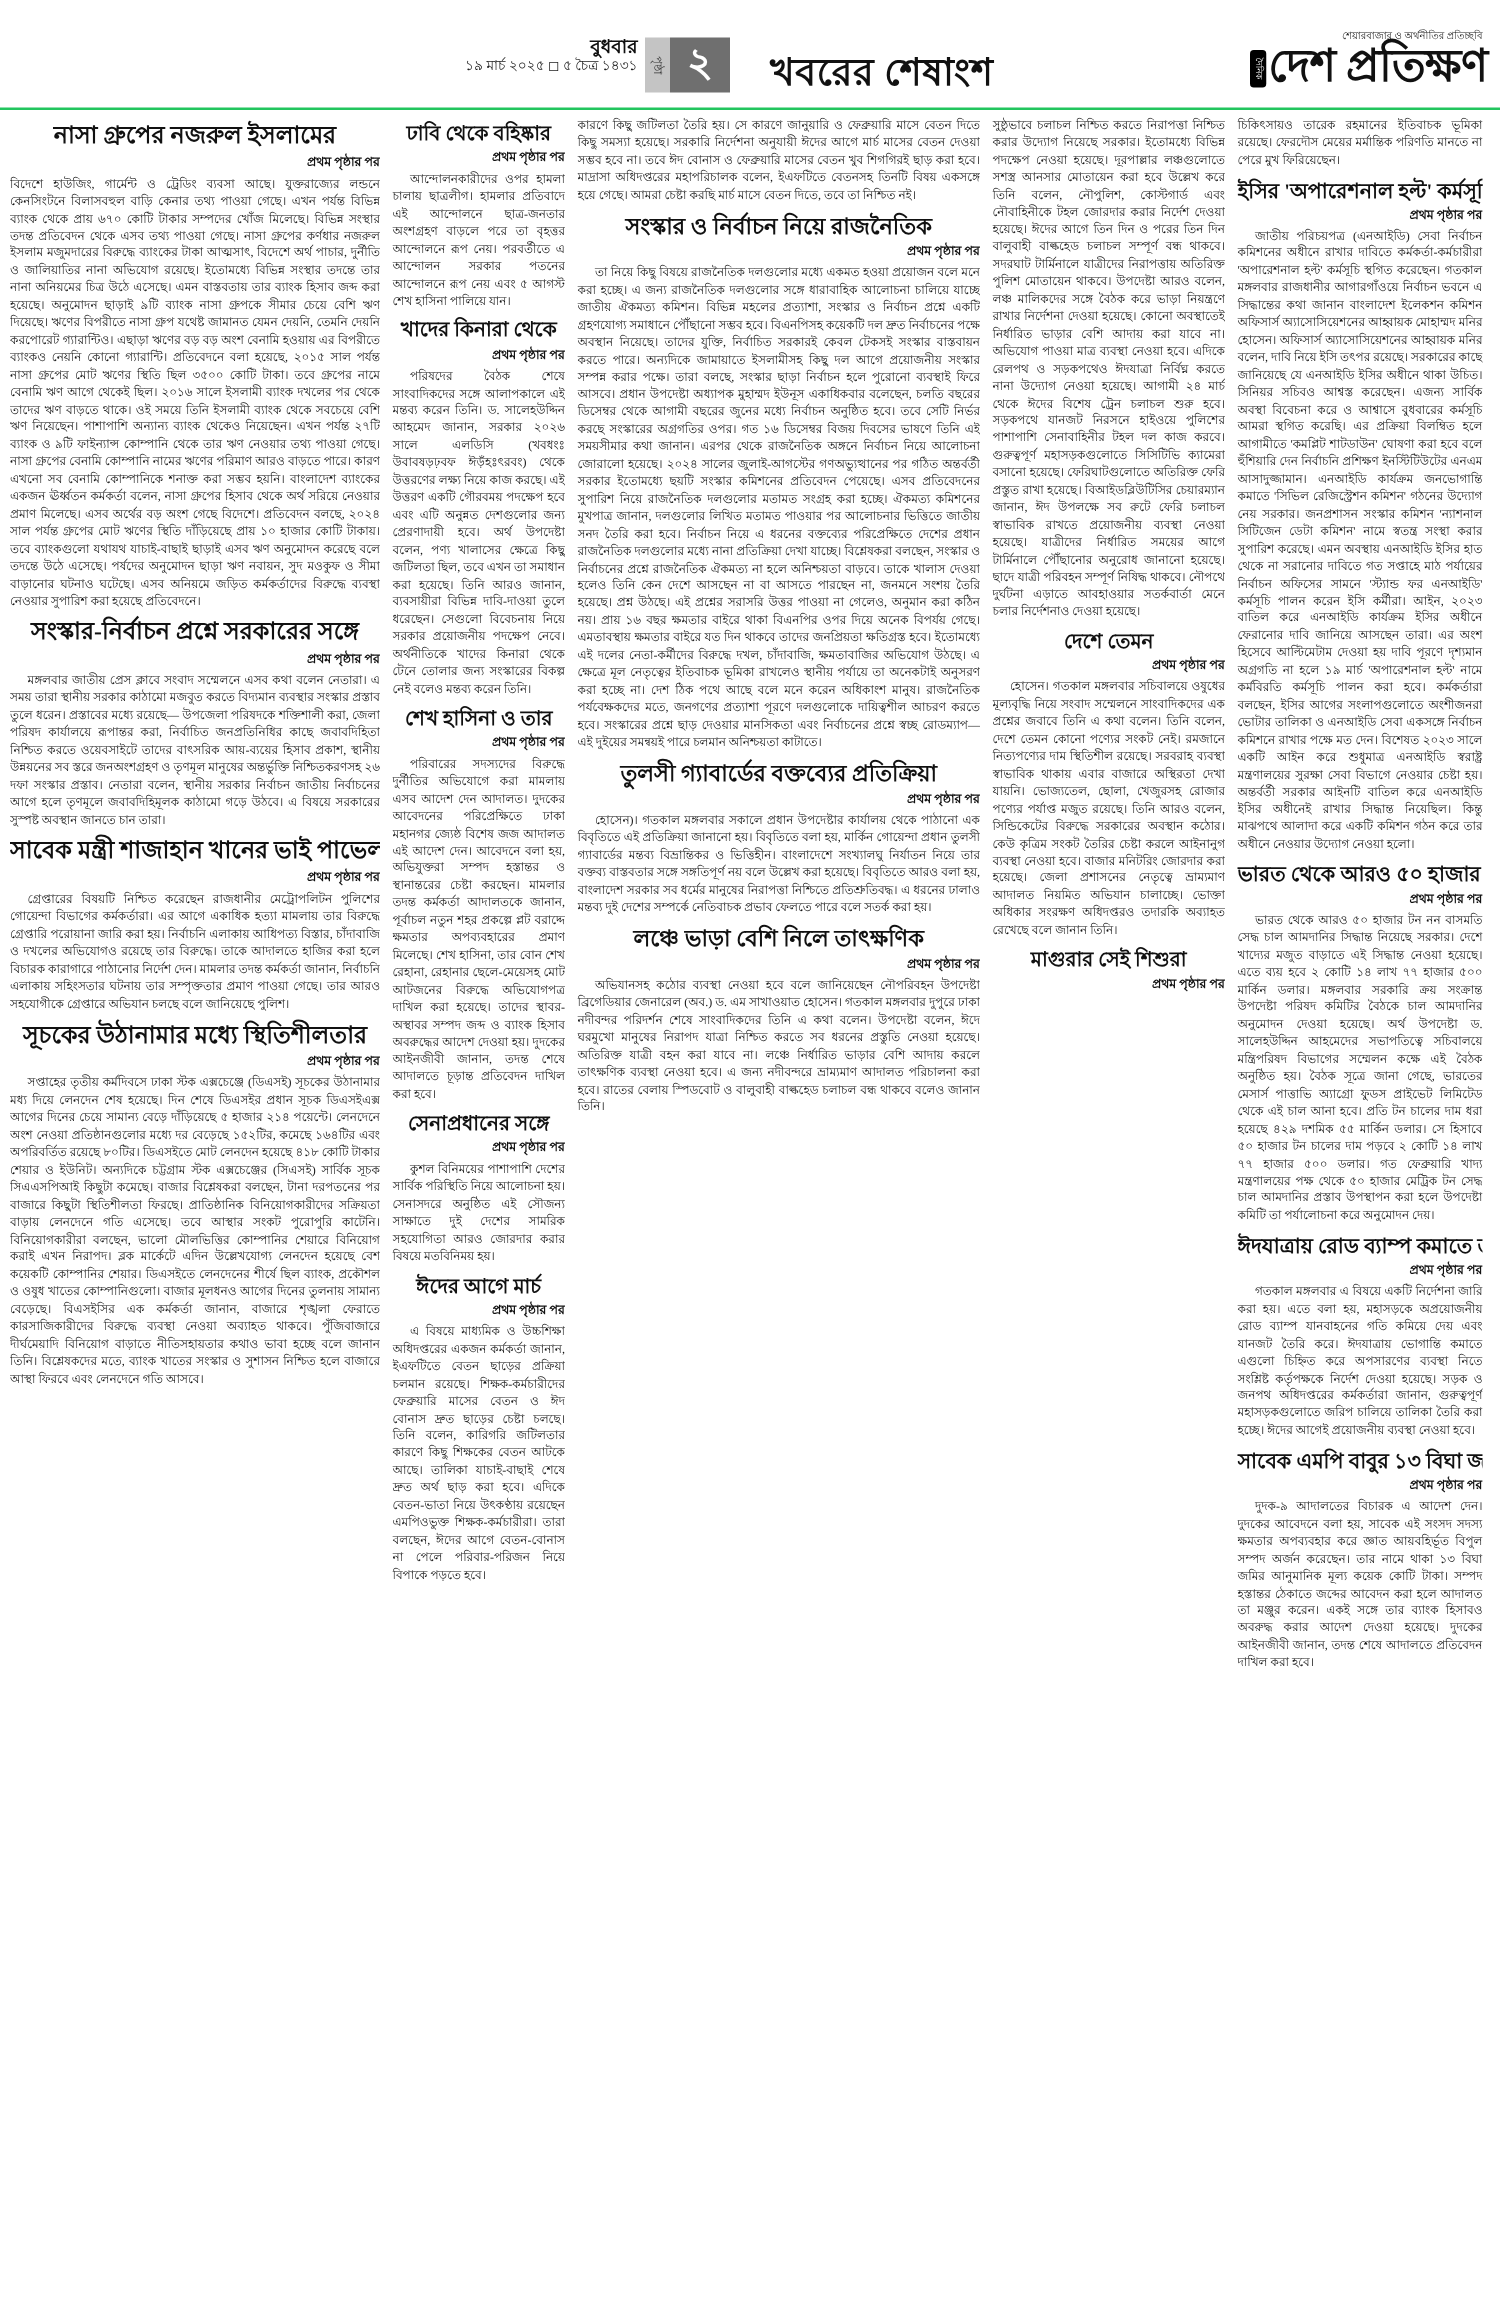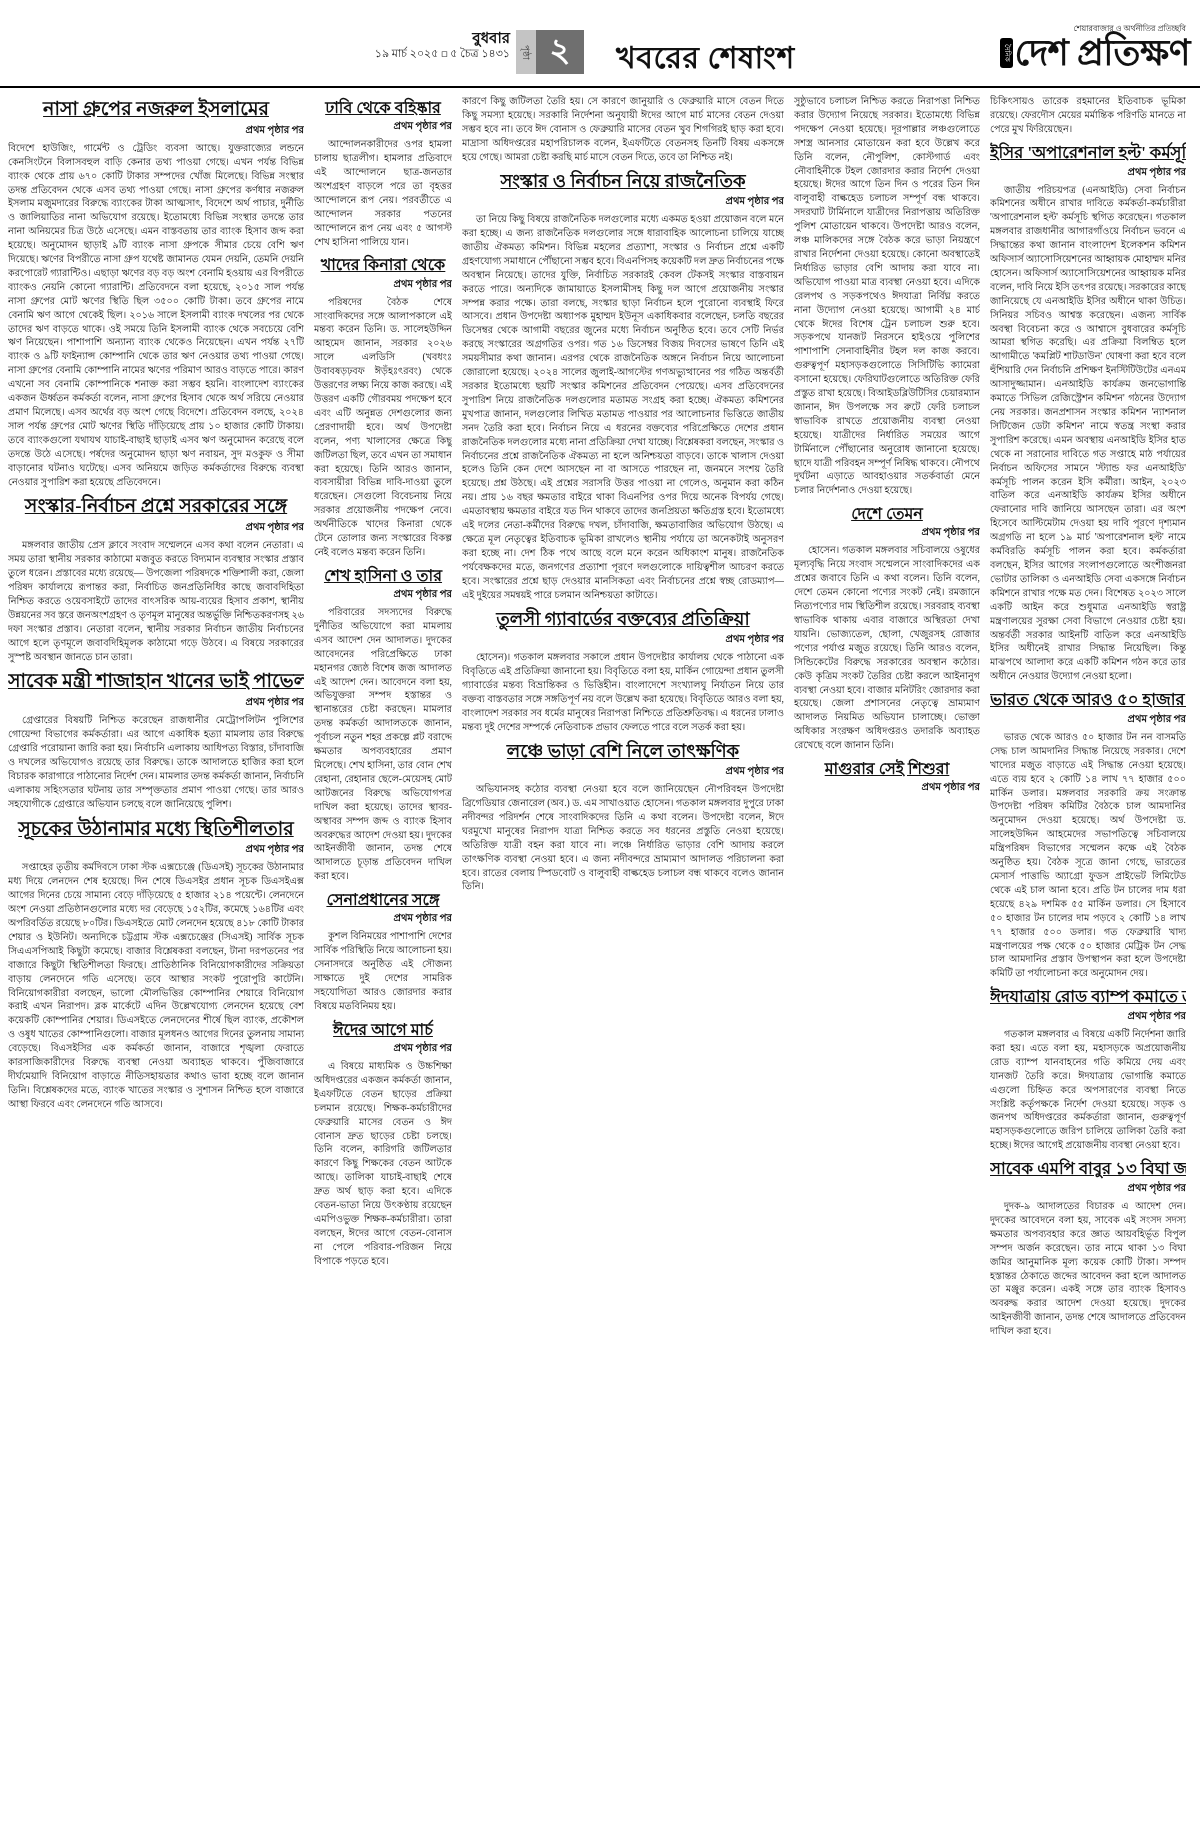--- a/index.html
+++ b/index.html
@@ -2,43 +2,43 @@
 <html lang="bn"><head>
 <meta charset="utf-8">
 <style>
   html,body{margin:0;padding:0;background:#e9e9e9;}
   #page{
     position:relative;width:1200px;height:1843px;margin:0 auto;
     background:#ffffff;color:#111;overflow:hidden;
     font-family:"Liberation Serif","DejaVu Serif",serif;
   }
   
-  #hdr{position:relative;height:86px;border-bottom:2px solid #000000;font-family:Liberation Serif, serif;}
+  #hdr{position:relative;height:86px;border-bottom:2px solid #22c55e;}
   .hdr-date{position:absolute;right:690px;top:30px;text-align:right;line-height:1.15;}
   .hdr-weekday{font-size:15px;font-weight:700;}
   .hdr-dateline{font-size:11px;color:#222;}
   .pg-badge{position:absolute;left:516px;top:30px;display:flex;height:44px;}
   .pg-side{width:20px;background:#c4c4c4;color:#333;font-size:9px;
     writing-mode:vertical-rl;text-align:center;line-height:20px;overflow:hidden;}
   .pg-num{width:48px;background:#6f6f6f;color:#fff;font-size:32px;font-weight:700;
     display:flex;align-items:center;justify-content:center;}
   .section-title{position:absolute;left:616px;top:34px;font-size:30px;font-weight:800;letter-spacing:.5px;}
   .masthead{position:absolute;right:10px;top:22px;text-align:right;}
   .masthead-tagline{font-size:8px;color:#222;margin:0 4px 1px 0;}
-  .masthead-row{display:flex;align-items:center;justify-content:flex-end;}
+  .masthead-row{display:flex;align-items:flex-end;justify-content:flex-end;}
   .masthead-prefix{width:13px;height:30px;background:#000;color:#fff;font-size:7px;
     writing-mode:vertical-rl;text-align:center;margin-right:2px;border-radius:3px;overflow:hidden;}
   .masthead-brand{font-size:36px;font-weight:800;line-height:.95;letter-spacing:-.5px;}
   
   #cols{display:flex;gap:10px;padding:6px 8px 0 8px;height:1745px;overflow:hidden;}
   .col{overflow:hidden;}
   .col-a{width:296px;} .col-b{width:138px;} .col-c{width:322px;}
   .col-d{width:186px;} .col-e{width:196px;}
   article{margin-bottom:7px;}
-  .hl{text-align:center;font-weight:800;margin:4px 0 0 0;line-height:1.2;white-space:nowrap;text-decoration:underline;}
+  .hl{text-align:center;font-weight:800;margin:4px 0 0 0;line-height:1.2;white-space:nowrap;}
   .col-a .hl{font-size:19px;} .col-b .hl{font-size:16px;}
   .col-c .hl{font-size:18px;} .col-d .hl{font-size:16px;} .col-e .hl{font-size:16.5px;}
   .dateline{text-align:right;font-size:10px;font-weight:600;margin:1px 0 2px 0;}
   .body{font-size:9.6px;line-height:1.45;text-align:justify;margin:0;text-indent:14px;color:#161616;}
   .cont .body{text-indent:0;}
 </style>
 </head>
 <body>
 
 <div id="page">

